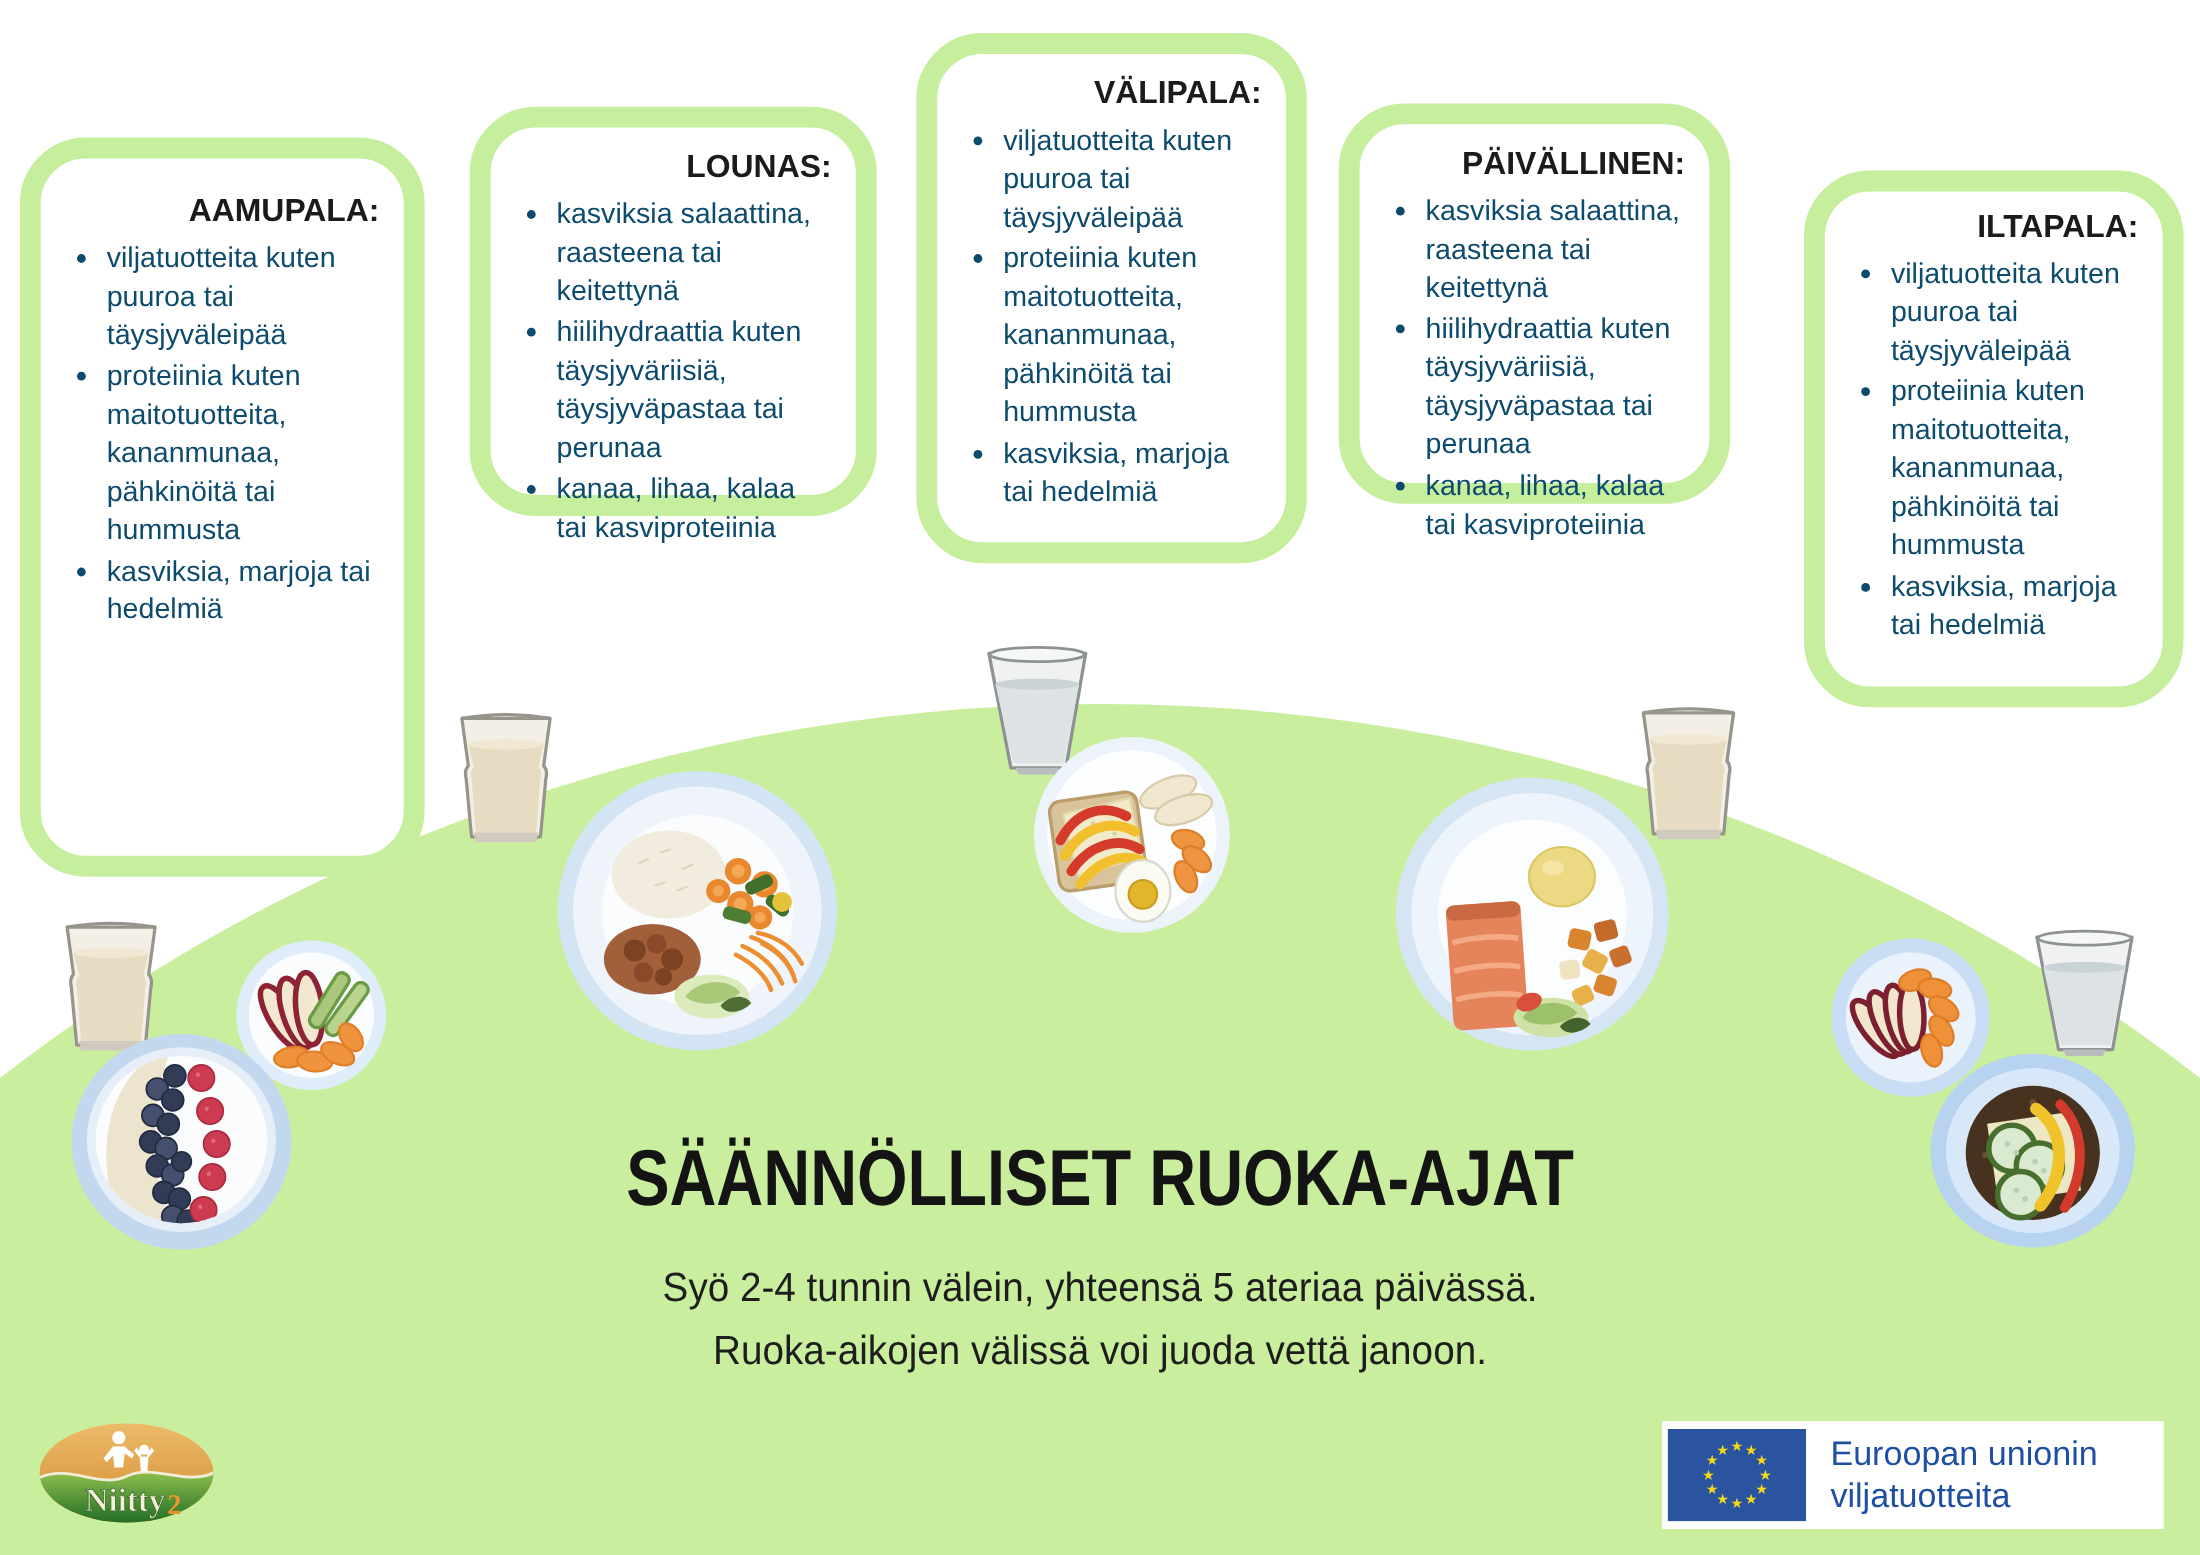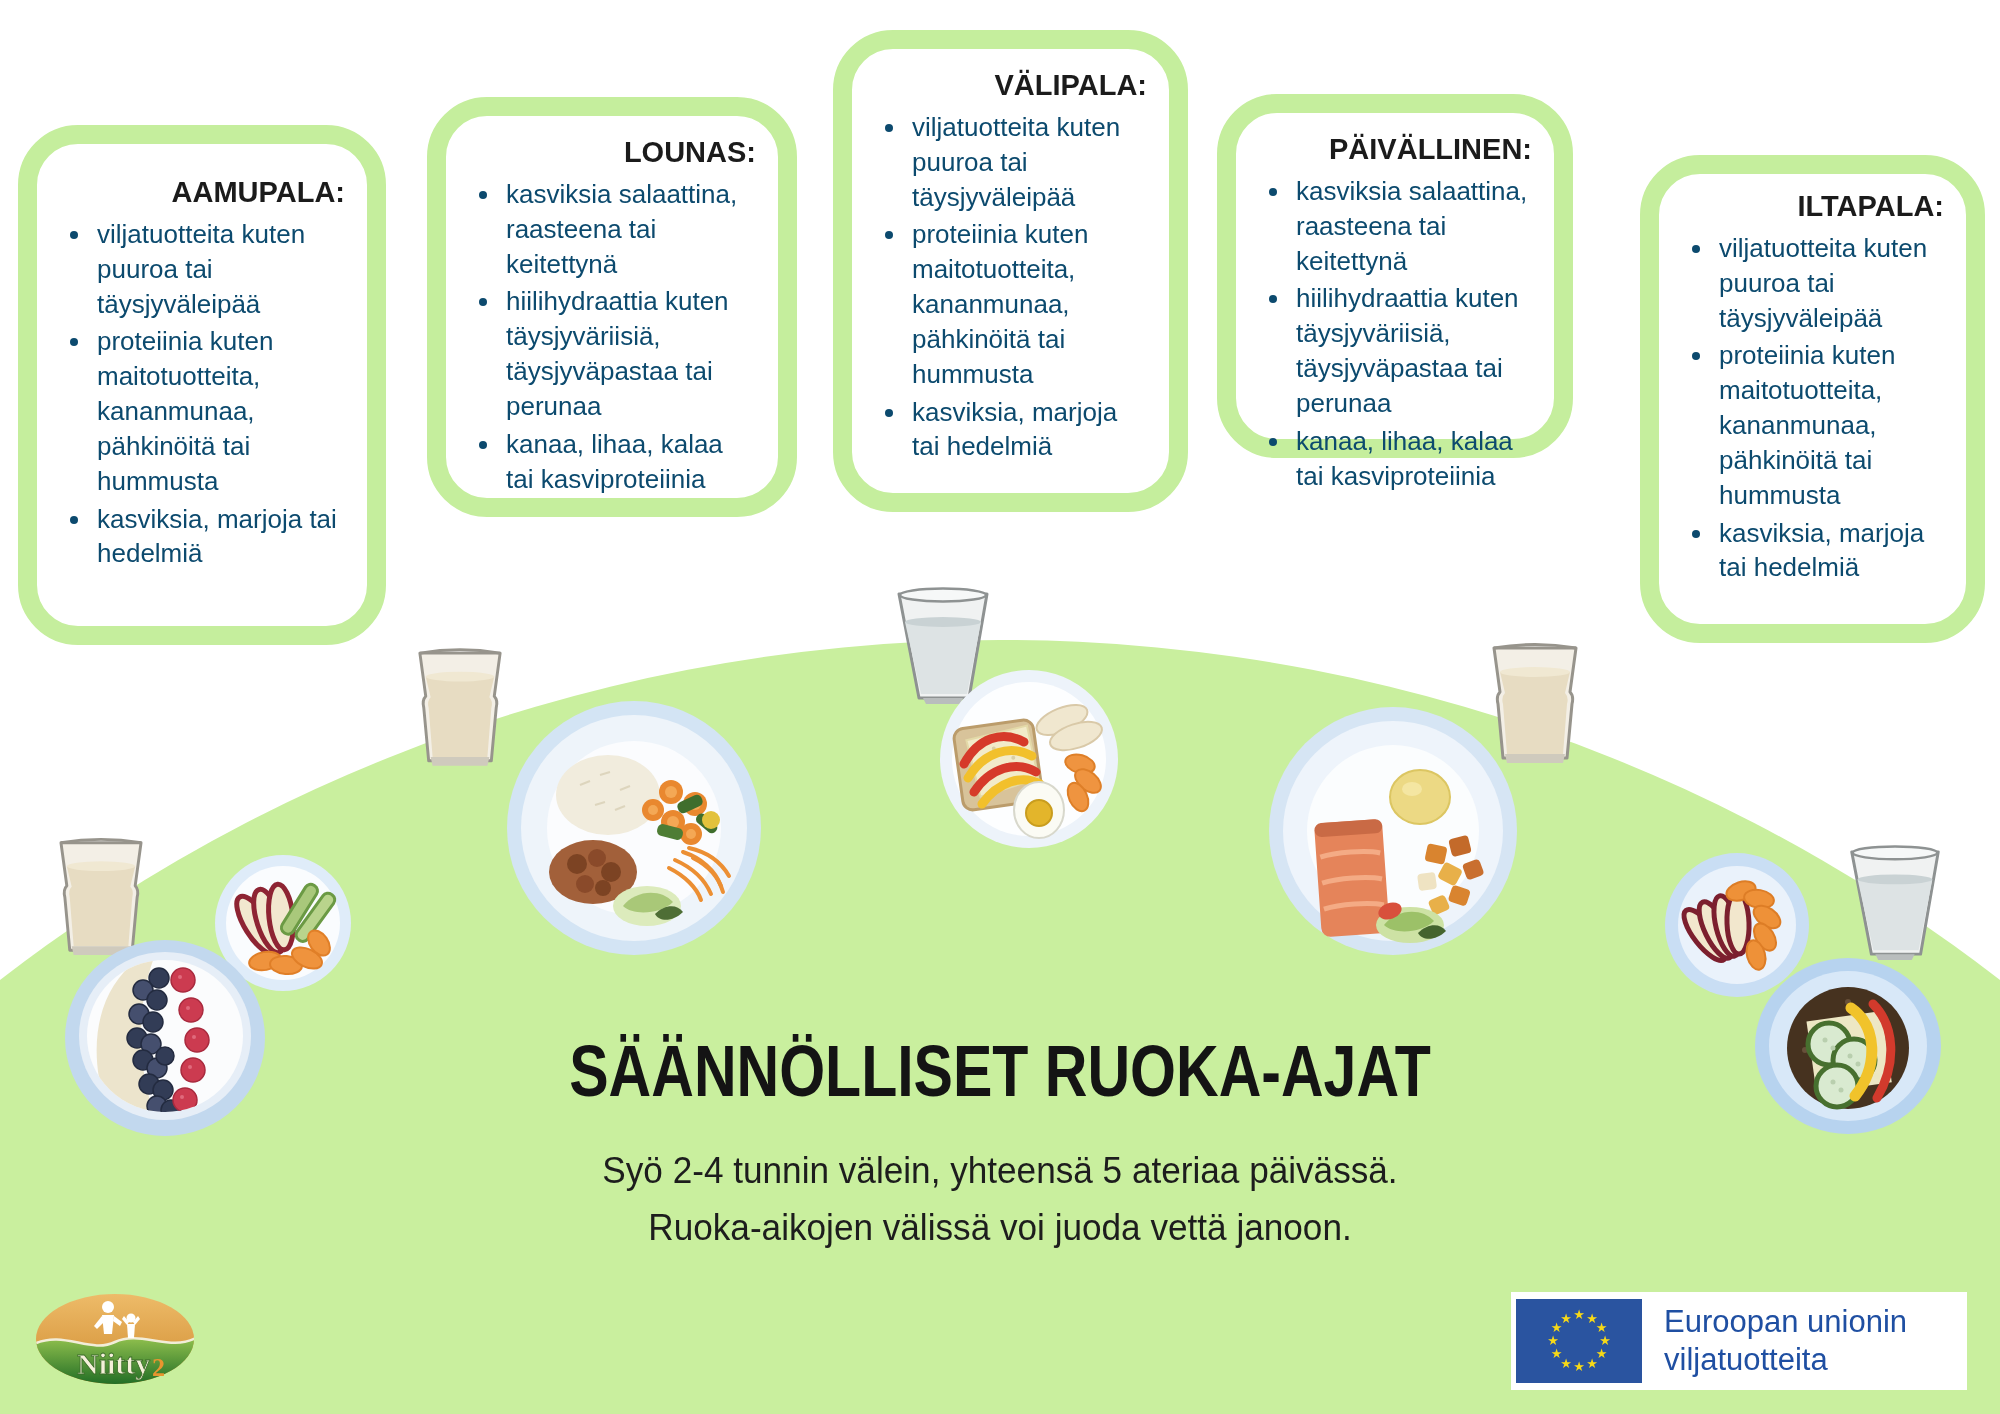--- a/index.html
+++ b/index.html
@@ -6,22 +6,22 @@
   html,body{width:2000px;height:1414px}
   body{position:relative;overflow:hidden;background:#ffffff;
        font-family:"Liberation Sans","DejaVu Sans",sans-serif;color:#2e2e2e}
   .hill{position:absolute;left:-600px;top:640px;width:3200px;height:3100px;
         border-radius:50%;background:#c9ef9e}
   .card{position:absolute;background:#fff;border:19px solid #c5ee9d;border-radius:60px;
         padding:20px 22px 10px 18px}
   .card h2{font-size:29px;font-weight:700;text-align:right;color:#1b1b1b;margin-bottom:8px}
   .card ul{list-style:disc outside;padding-left:38px;font-size:26px;line-height:1.34;color:#0c4a6e}
   .card li{margin-bottom:3px;padding-left:4px}
-  #card-aamupala{left:18px;top:125px;width:368px;height:520px;padding-top:32px}
-  #card-lounas{left:427px;top:97px;width:370px;height:420px}
+  #card-aamupala{left:18px;top:125px;width:368px;height:672px;padding-top:32px}
+  #card-lounas{left:427px;top:97px;width:370px;height:372px}
   #card-valipala{left:833px;top:30px;width:355px;height:482px}
   #card-paivallinen{left:1217px;top:94px;width:356px;height:364px}
   #card-iltapala{left:1640px;top:155px;width:345px;height:488px;padding-top:16px}
   .photo{position:absolute}
   .main-title{position:absolute;left:0;top:1030px;width:100%;text-align:center;
         font-size:72px;font-weight:800;color:#141414;transform:scaleX(.82);letter-spacing:0}
   .subtitle{position:absolute;left:0;top:1142px;width:100%;text-align:center;
         font-size:37px;color:#1d1d1d;line-height:1.55;transform:scaleX(.95)}
   .logo{position:absolute;left:34px;top:1292px}
   .eu-badge{position:absolute;left:1511px;top:1292px;width:456px;height:98px;background:#ffffff;

